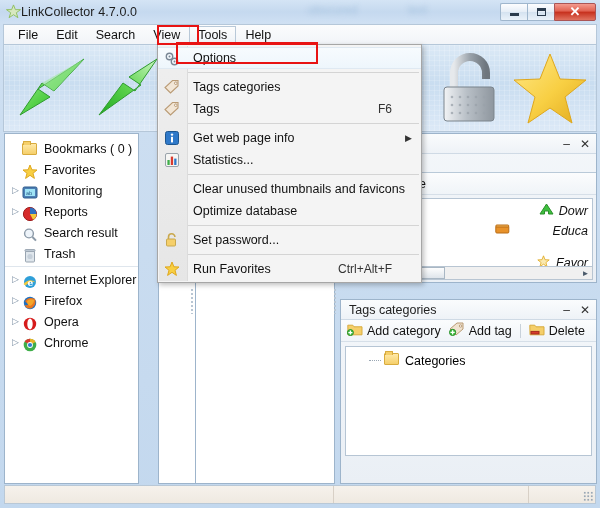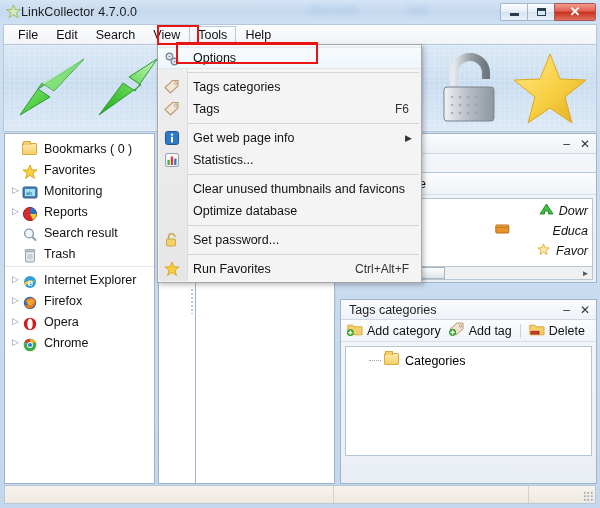--- a/index.html
+++ b/index.html
@@ -99,21 +99,21 @@
     content:""; position:absolute; inset:0;
     background:
       repeating-linear-gradient(90deg, rgba(255,255,255,.35) 0 1px, transparent 1px 5px),
       repeating-linear-gradient(0deg, rgba(255,255,255,.28) 0 1px, transparent 1px 5px);
     opacity:.55;
   }
   .tb-ico { position: absolute; z-index: 3; }
 
   
   .leftpanel {
-    position: absolute; left: 4px; top: 133px; width: 151px; height: 351px;
+    position: absolute; left: 4px; top: 133px; width: 135px; height: 351px;
     background: #ffffff; border: 1px solid #9db4cb;
   }
   .tree { padding: 4px 0 0 0; }
   .tnode {
     display: flex; align-items: center; height: 21px;
     padding-left: 4px; font-size: 12.5px; color: #111;
   }
   .tnode .exp {
     width: 13px; flex: 0 0 13px; text-align: center;
     color: #7b8fa3; font-size: 9px; line-height: 1;
@@ -250,21 +250,21 @@
   }
   .dd-item {
     position: relative; display: flex; align-items: center;
     height: 22px; padding-left: 29px; font-size: 12.5px; color: #111;
     z-index: 2;
   }
   .dd-item .dd-ico {
     position: absolute; left: 6px; top: 3px; width: 16px; height: 16px;
   }
   .dd-item .lbl { padding-left: 6px; }
-  .dd-item .accel { margin-left: auto; padding-right: 12px; color:#333; font-size:12px; }
+  .dd-item .accel { margin-left: auto; padding-right: 29px; color:#333; font-size:12px; }
   .dd-item .arrow {
     margin-left:auto; padding-right: 9px; color:#333; font-size:9px;
   }
   .dd-item.highlight {
     background: linear-gradient(180deg,#f7fbfe,#eef6fc);
     border-top:1px solid #dfe9f2; border-bottom:1px solid #dfe9f2;
   }
   .dd-sep { height:1px; background:#d4d4d4; margin:3px 2px 3px 30px; z-index:2; position:relative;}
   .folder {
     width:15px;height:12px;border-radius:1px;position:relative;
@@ -554,21 +554,21 @@
       <div class="tagrow" style="top:24px;gap:43px;">
         <span>
           <svg width="15" height="13" viewBox="0 0 15 13">
             <rect x="0.8" y="3" width="13" height="7" rx="1" fill="#e8922a" stroke="#b96d16"></rect>
             <rect x="0.8" y="2" width="13" height="2" rx="1" fill="#f5b656" stroke="#b96d16"></rect>
           </svg>
         </span>
         <span>Educa</span>
       </div>
 
-      <div class="tagrow" style="top:44px;">
+      <div class="tagrow" style="top:56px;">
         <span>
           <svg width="15" height="13" viewBox="0 0 16 16">
             <polygon points="8,1 9.9,5.8 15,6 11,9.3 12.4,14.4 8,11.3 3.6,14.4 5,9.3 1,6 6.1,5.8" fill="#fae9b0" stroke="#dfa71c"></polygon>
           </svg>
         </span>
         <span>Favor</span>
       </div>
     </div>
 
     <div class="hscroll">

